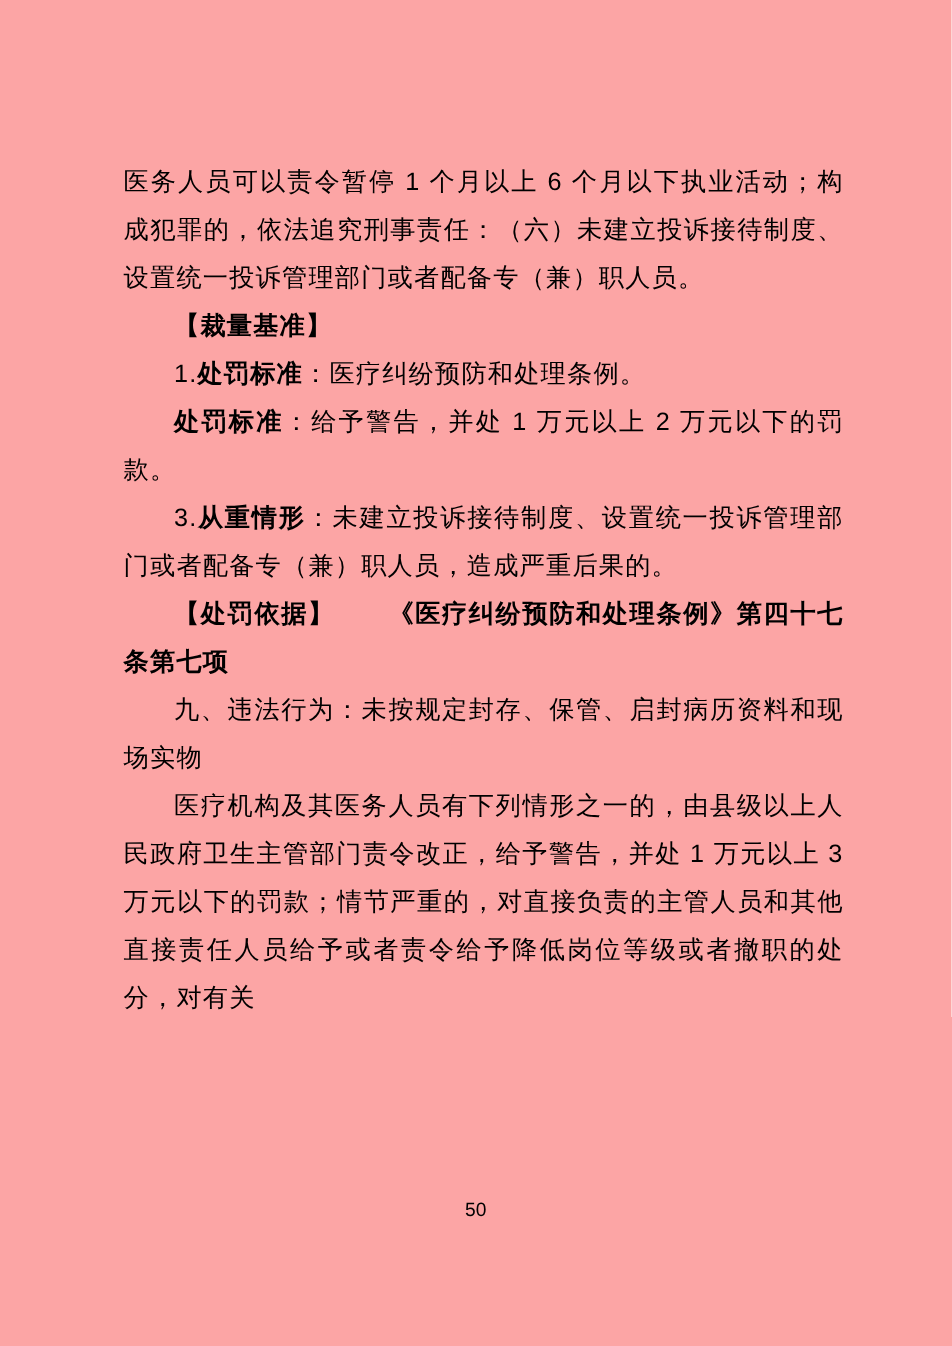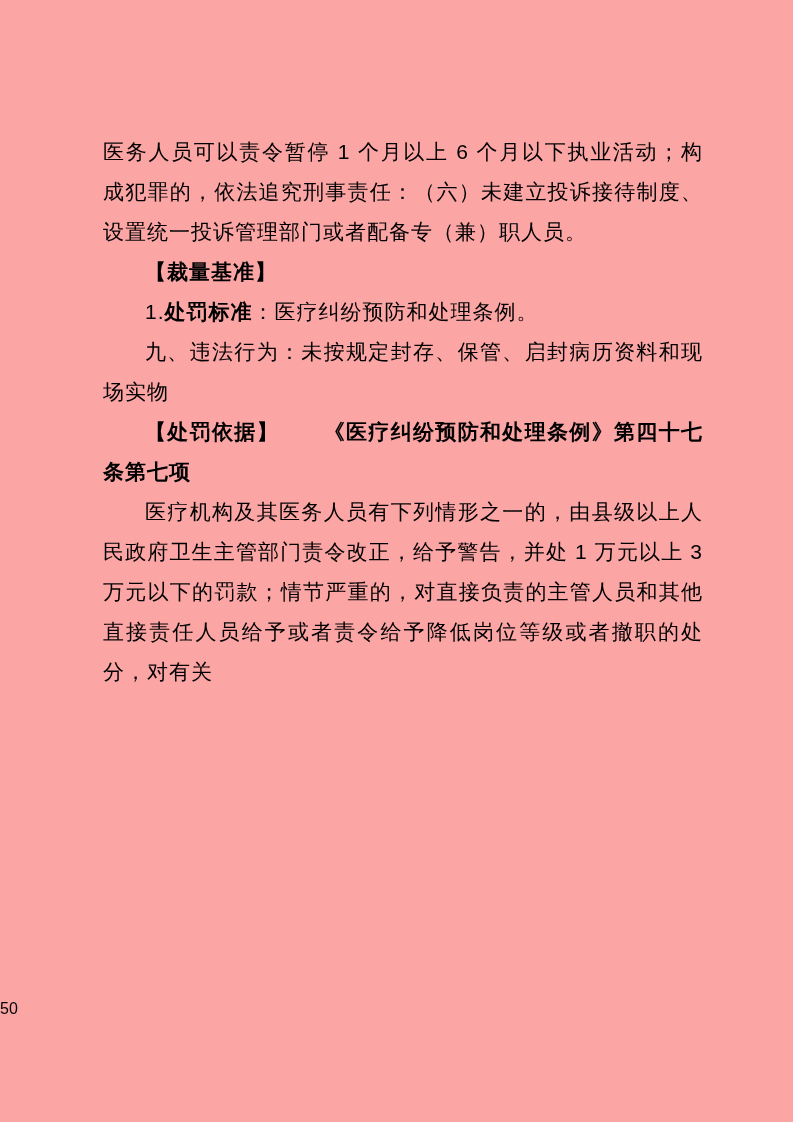--- a/index.html
+++ b/index.html
@@ -35,30 +35,33 @@
     text-indent: 2em;
   }
   .bold {
     font-weight: bold;
   }
   .page-number {
     position: absolute;
     left: 0;
     right: 0;
     top: 1000px;
+    text-align: center;
     font-size: 16px;
     color: #000000;
   }
 </style>
 </head>
 <body>
 
 <div class="page">
   <main class="body-text" id="doc-body">
       <p class="para"><span class="">医务人员可以责令暂停 1 个月以上 6 个月以下执业活动；构成犯罪的，依法追究刑事责任：（六）未建立投诉接待制度、设置统一投诉管理部门或者配备专（兼）职人员。</span></p>
       <p class="para indent"><span class="bold">【裁量基准】</span></p>
       <p class="para indent"><span class="">1.</span><span class="bold">处罚标准</span><span class="">：医疗纠纷预防和处理条例。</span></p>
+      <p class="para indent"><span class="bold">处罚标准</span><span class="">：给予警告，并处 1 万元以上 2 万元以下的罚款。</span></p>
+      <p class="para indent"><span class="">3.</span><span class="bold">从重情形</span><span class="">：未建立投诉接待制度、设置统一投诉管理部门或者配备专（兼）职人员，造成严重后果的。</span></p>
+      <p class="para indent"><span class="bold">【处罚依据】　　《医疗纠纷预防和处理条例》第四十七条第七项</span></p>
       <p class="para indent"><span class="">九、违法行为：未按规定封存、保管、启封病历资料和现场实物</span></p>
-      <p class="para indent"><span class="bold">【处罚依据】　　《医疗纠纷预防和处理条例》第四十七条第七项</span></p>
       <p class="para indent"><span class="">医疗机构及其医务人员有下列情形之一的，由县级以上人民政府卫生主管部门责令改正，给予警告，并处 1 万元以上 3 万元以下的罚款；情节严重的，对直接负责的主管人员和其他直接责任人员给予或者责令给予降低岗位等级或者撤职的处分，对有关</span></p>
     </main>
   <footer class="page-number">50</footer>
 </div>
 
 </body></html>

